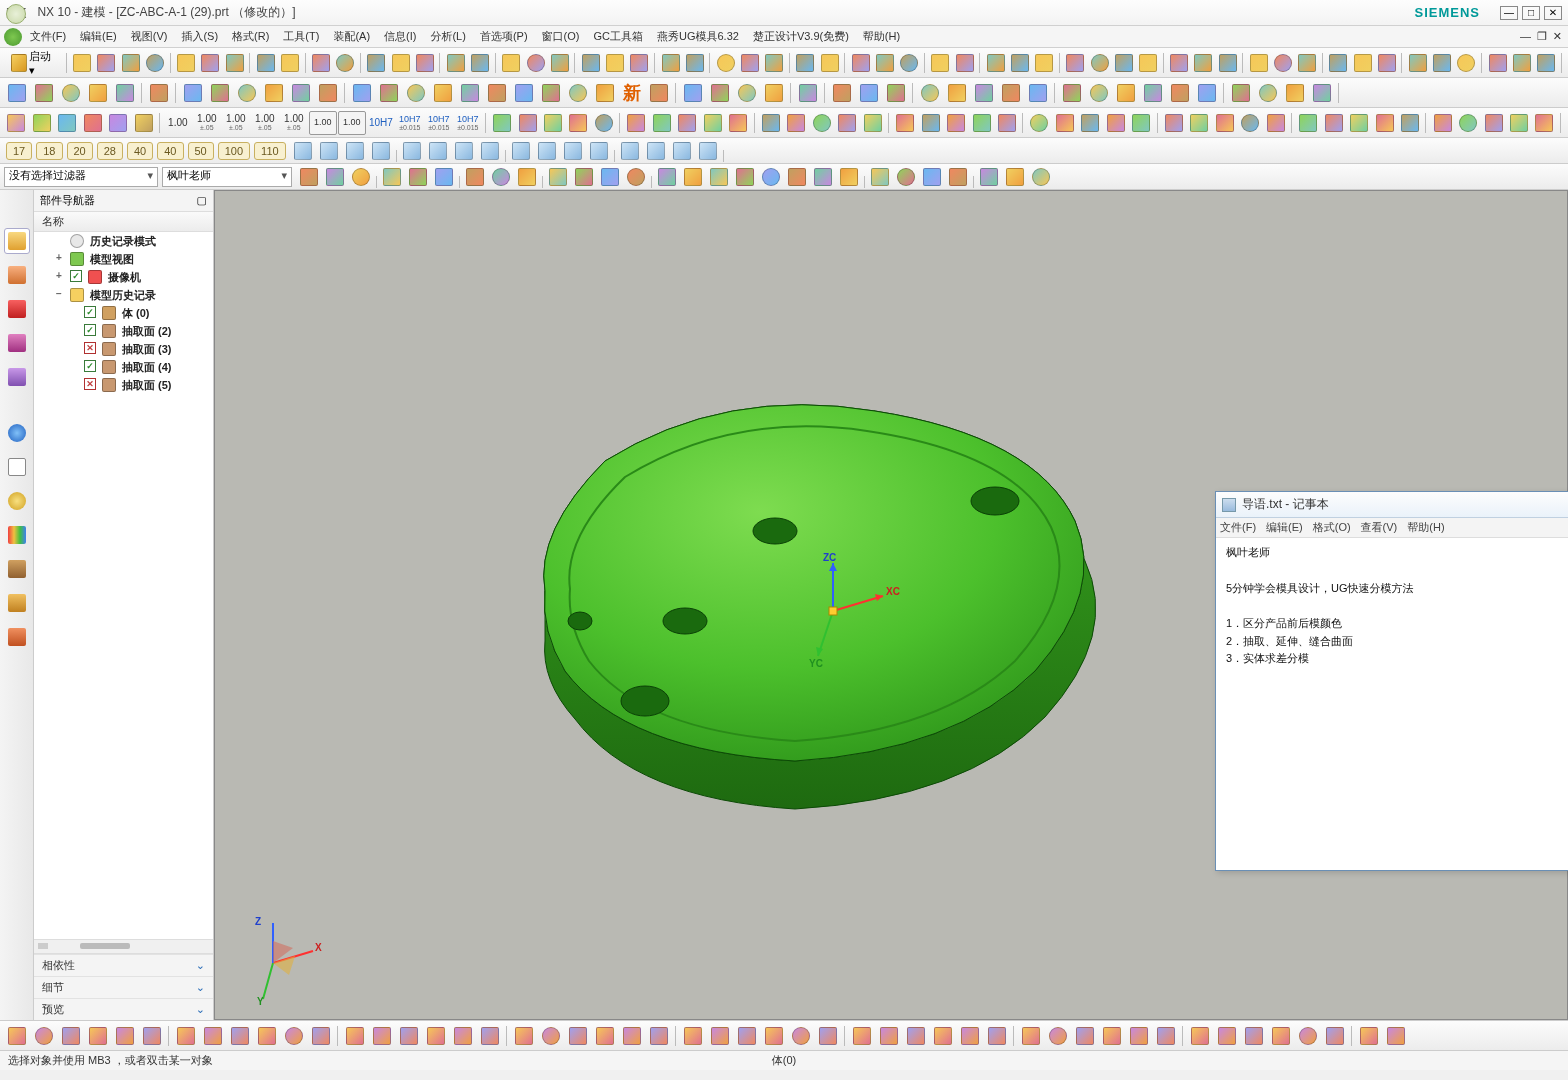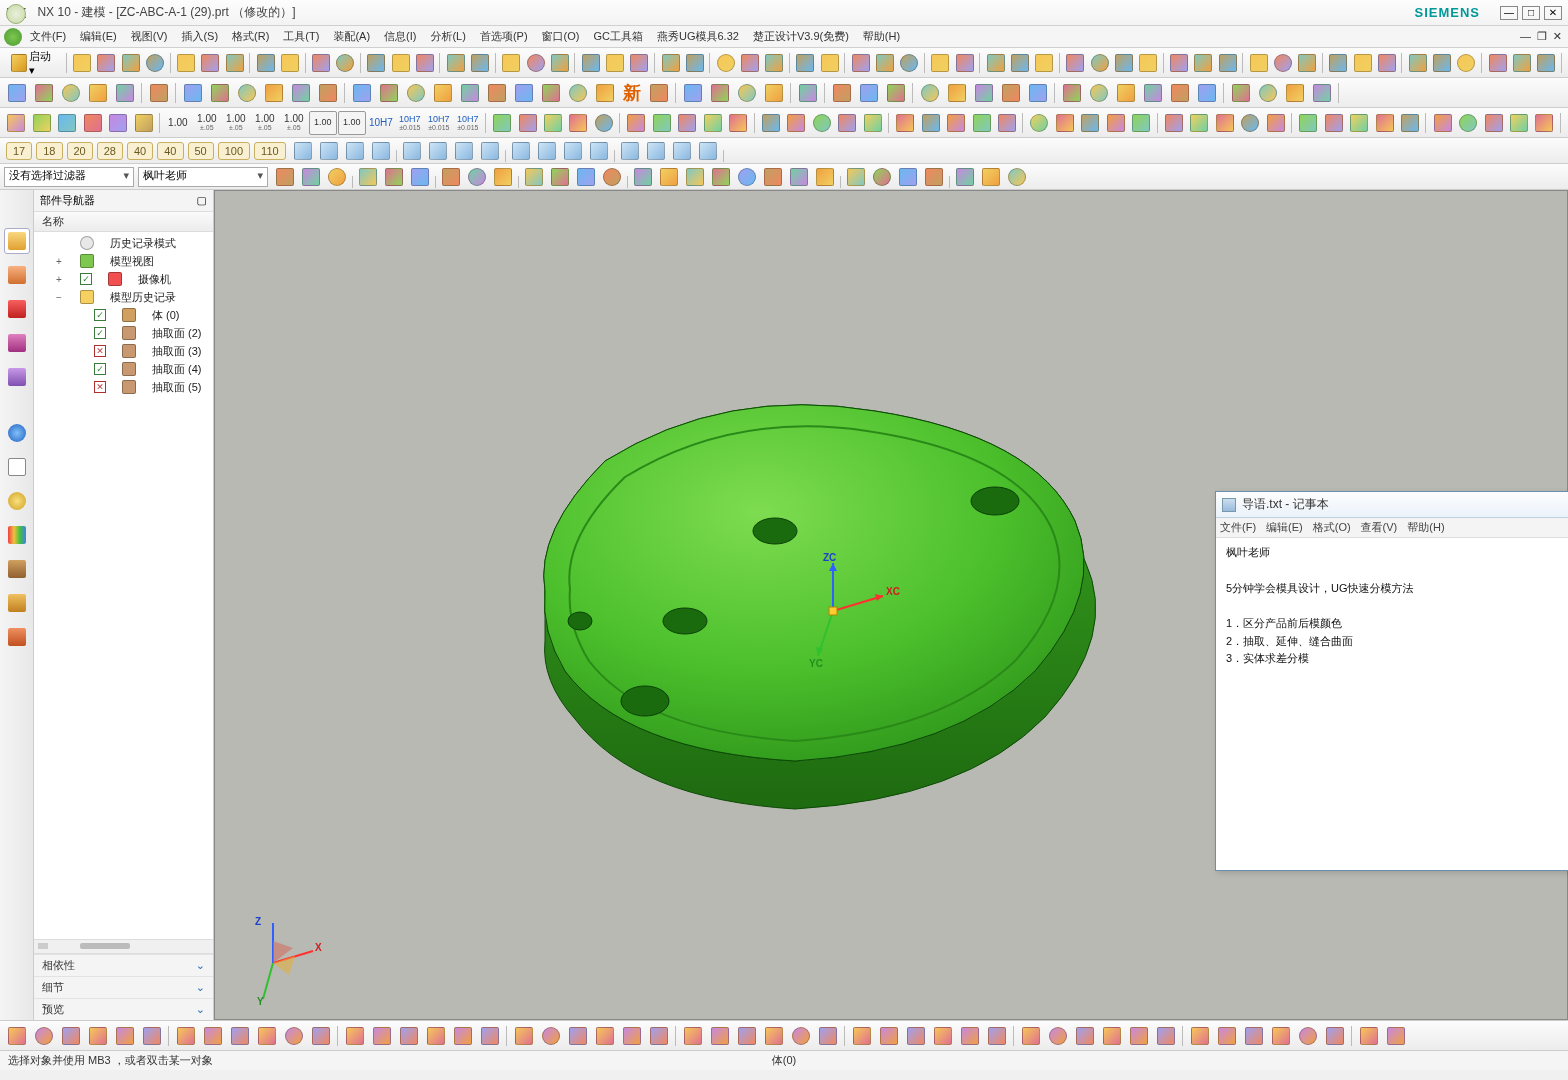--- a/index.html
+++ b/index.html
@@ -23,21 +23,21 @@
 .combo { height: 20px; border: 1px solid #aaa; background: #fff; padding: 0 18px 0 4px; position: relative; min-width: 100px; }
 .combo::after { content: "▾"; position: absolute; right: 4px; top: 1px; color: #555; }
 .main { display: flex; height: 830px; }
 .sidebar-tabs { width: 34px; background: linear-gradient(90deg,#f4f4f4,#e8e8e8); border-right: 1px solid #ccc; display: flex; flex-direction: column; align-items: center; padding-top: 4px; gap: 8px; }
 .side-tab { width: 26px; height: 26px; display: flex; align-items: center; justify-content: center; border: 1px solid transparent; border-radius: 3px; cursor: pointer; }
 .side-tab.active { background: #fff; border-color: #aac; }
 .navigator { width: 180px; background: #fff; border-right: 1px solid #ccc; display: flex; flex-direction: column; }
 .nav-header { height: 22px; background: #f4f4f4; border-bottom: 1px solid #ddd; display: flex; align-items: center; padding: 0 6px; justify-content: space-between; }
 .nav-colhead { height: 20px; background: linear-gradient(#fafafa,#ececec); border-bottom: 1px solid #ddd; padding: 2px 8px; color: #333; }
 .tree { flex: 1; overflow: auto; padding: 2px 0; }
-.tree-row { display: flex; align-items: center; height: 18px; padding-left: 6px; gap: 16px; }
+.tree-row { display: flex; align-items: flex-start; height: 18px; padding-left: 6px; gap: 6px; font-weight: bold; }
 .tree-row .exp { width: 10px; color: #666; font-size: 10px; text-align: center; }
 .tree-row .ico { width: 14px; height: 14px; display: inline-block; }
 .tree-row .lbl { color: #222; }
 .cb { width: 12px; height: 12px; border: 1px solid #3a7a3a; background: #fff; display: inline-flex; align-items: center; justify-content: center; font-size: 9px; color: #2a8a2a; }
 .cb.red { border-color: #b03030; color: #c04040; }
 .nav-footer { border-top: 1px solid #ddd; }
 .nav-acc { height: 22px; background: #f4f4f4; border-top: 1px solid #e2e2e2; display: flex; align-items: center; justify-content: space-between; padding: 0 8px; font-size: 12px; color: #333; }
 .nav-acc .chev { color: #2a6db8; }
 .scrollbar { height: 14px; background: #f0f0f0; border-top: 1px solid #ddd; position: relative; }
 .scrollbar::before { content:""; position:absolute; left:4px; top:3px; width:10px; height:6px; background:#ccc; }
@@ -673,21 +673,21 @@
       </span><span class="tb-btn">
         <span class="tb-ico" style="background: linear-gradient(135deg, rgb(205, 228, 246), rgb(138, 184, 224)); border: 1px solid rgba(0, 0, 0, 0.25);"></span>
       </span><span class="tb-btn">
         <span class="tb-ico" style="background: linear-gradient(135deg, rgb(205, 228, 246), rgb(138, 184, 224)); border: 1px solid rgba(0, 0, 0, 0.25);"></span>
       </span><span class="tb-btn">
         <span class="tb-ico" style="background: linear-gradient(135deg, rgb(205, 228, 246), rgb(138, 184, 224)); border: 1px solid rgba(0, 0, 0, 0.25);"></span>
       </span><span class="tb-sep"></span></span>
 </div>
 
 <div class="filterbar">
-  <div class="combo" style="width:130px"><span>没有选择过滤器</span></div>
+  <div class="combo" style="width:154px"><span>没有选择过滤器</span></div>
   <div class="combo" style="width:130px"><span>枫叶老师</span></div>
   <span id="filtericons"><span class="tb-btn">
         <span class="tb-ico" style="background: linear-gradient(135deg, rgb(240, 136, 96), rgb(192, 160, 96)); border: 1px solid rgba(0, 0, 0, 0.25);"></span>
       </span><span class="tb-btn">
         <span class="tb-ico" style="background: linear-gradient(135deg, rgb(200, 136, 224), rgb(112, 208, 160)); border: 1px solid rgba(0, 0, 0, 0.25);"></span>
       </span><span class="tb-btn">
         <span class="tb-ico" style="border-radius: 50%; background: linear-gradient(135deg, rgb(240, 208, 96), rgb(240, 160, 64)); border: 1px solid rgba(0, 0, 0, 0.25);"></span>
       </span><span class="tb-sep"></span><span class="tb-btn">
         <span class="tb-ico" style="background: linear-gradient(135deg, rgb(128, 200, 192), rgb(246, 199, 88)); border: 1px solid rgba(0, 0, 0, 0.25);"></span>
       </span><span class="tb-btn">

